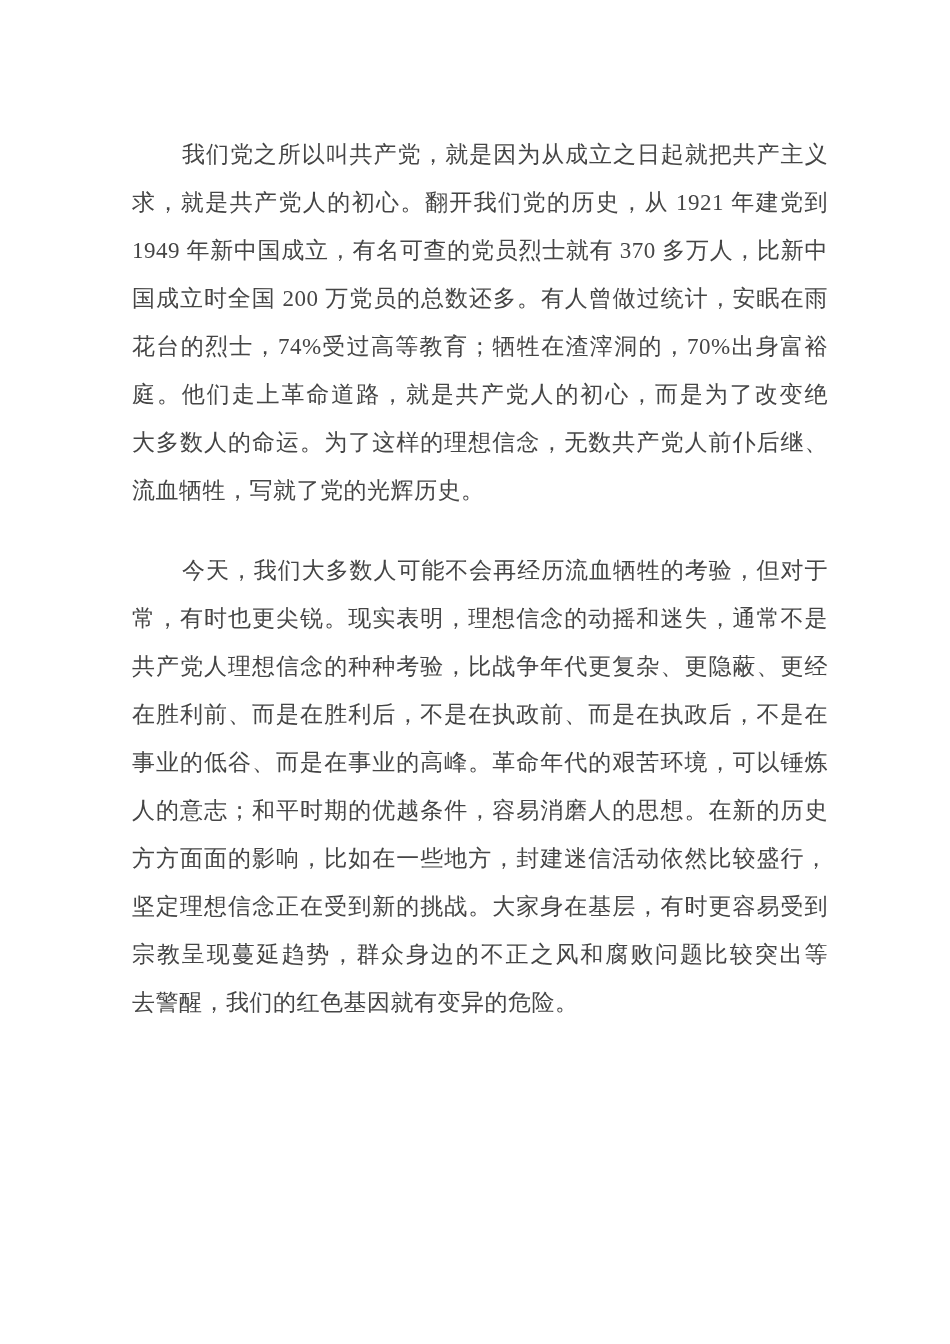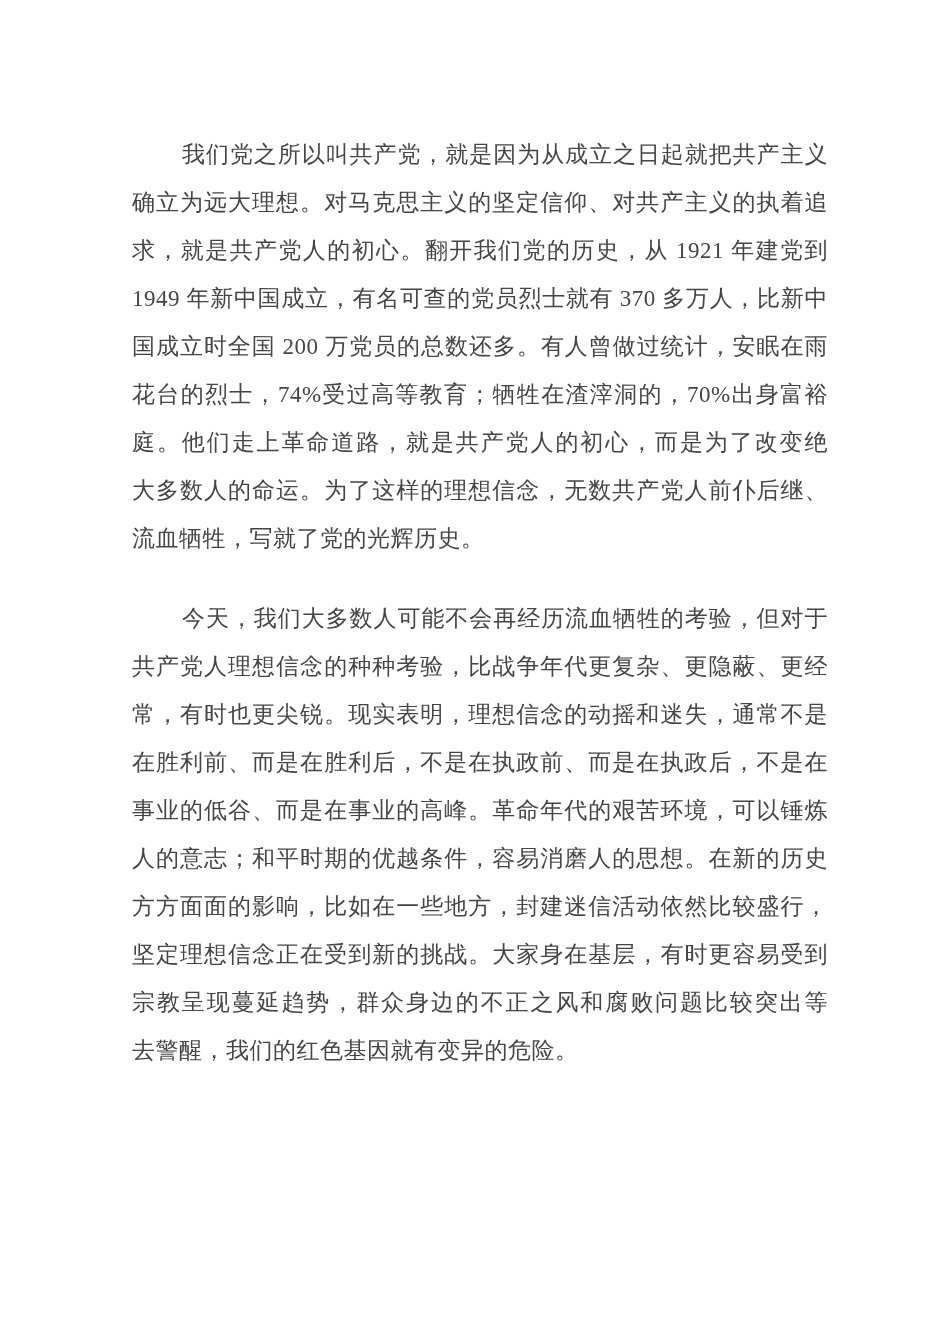--- a/index.html
+++ b/index.html
@@ -43,34 +43,33 @@
   .line.para-end { text-align-last: left; }
 </style>
 </head>
 <body>
 
 <div class="page">
   <div class="text-block">
 
     <div class="para">
       <div class="line indent">我们党之所以叫共产党，就是因为从成立之日起就把共产主义</div>
-      <div class="line">确立为远大理想。对马克思主义的坚定信仰、对共产主义的执着追</div>
       <div class="line">求，就是共产党人的初心。翻开我们党的历史，从 1921 年建党到</div>
       <div class="line">1949 年新中国成立，有名可查的党员烈士就有 370 多万人，比新中</div>
       <div class="line">国成立时全国 200 万党员的总数还多。有人曾做过统计，安眠在雨</div>
       <div class="line">花台的烈士，74%受过高等教育；牺牲在渣滓洞的，70%出身富裕家</div>
       <div class="line">庭。他们走上革命道路，就是共产党人的初心，而是为了改变绝</div>
       <div class="line">大多数人的命运。为了这样的理想信念，无数共产党人前仆后继、</div>
       <div class="line para-end">流血牺牲，写就了党的光辉历史。</div>
     </div>
 
     <div class="para">
       <div class="line indent">今天，我们大多数人可能不会再经历流血牺牲的考验，但对于</div>
+      <div class="line">常，有时也更尖锐。现实表明，理想信念的动摇和迷失，通常不是</div>
       <div class="line">共产党人理想信念的种种考验，比战争年代更复杂、更隐蔽、更经</div>
-      <div class="line">常，有时也更尖锐。现实表明，理想信念的动摇和迷失，通常不是</div>
       <div class="line">在胜利前、而是在胜利后，不是在执政前、而是在执政后，不是在</div>
       <div class="line">事业的低谷、而是在事业的高峰。革命年代的艰苦环境，可以锤炼</div>
       <div class="line">人的意志；和平时期的优越条件，容易消磨人的思想。在新的历史</div>
       <div class="line">方方面面的影响，比如在一些地方，封建迷信活动依然比较盛行，</div>
       <div class="line">坚定理想信念正在受到新的挑战。大家身在基层，有时更容易受到</div>
       <div class="line">宗教呈现蔓延趋势，群众身边的不正之风和腐败问题比较突出等等，</div>
       <div class="line para-end">去警醒，我们的红色基因就有变异的危险。</div>
     </div>
 
   </div>

